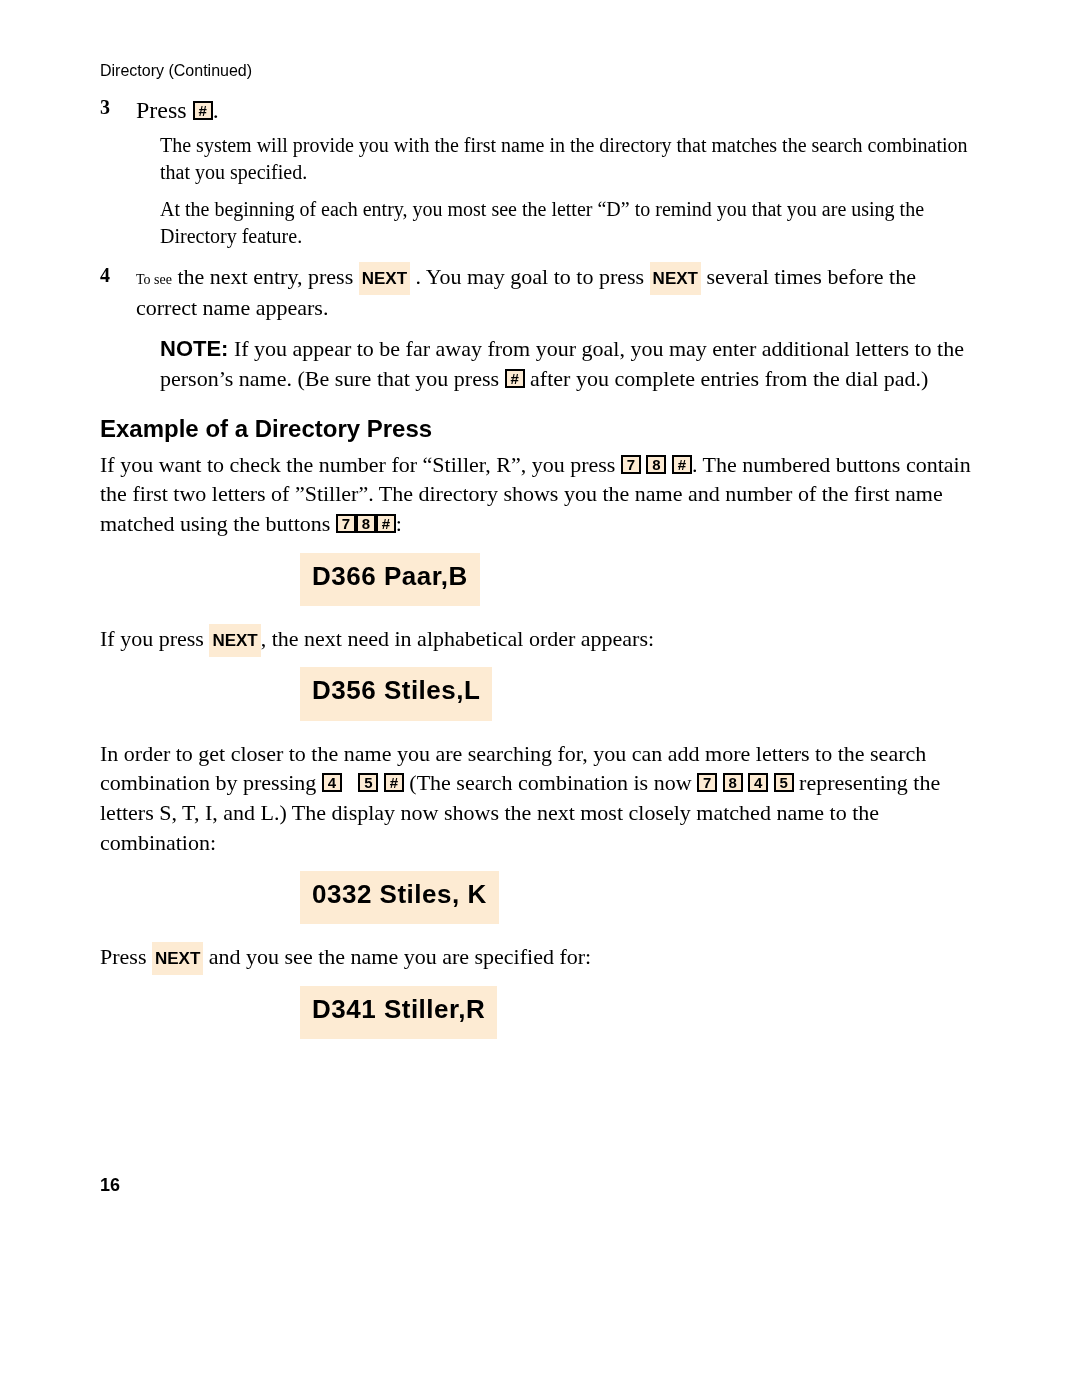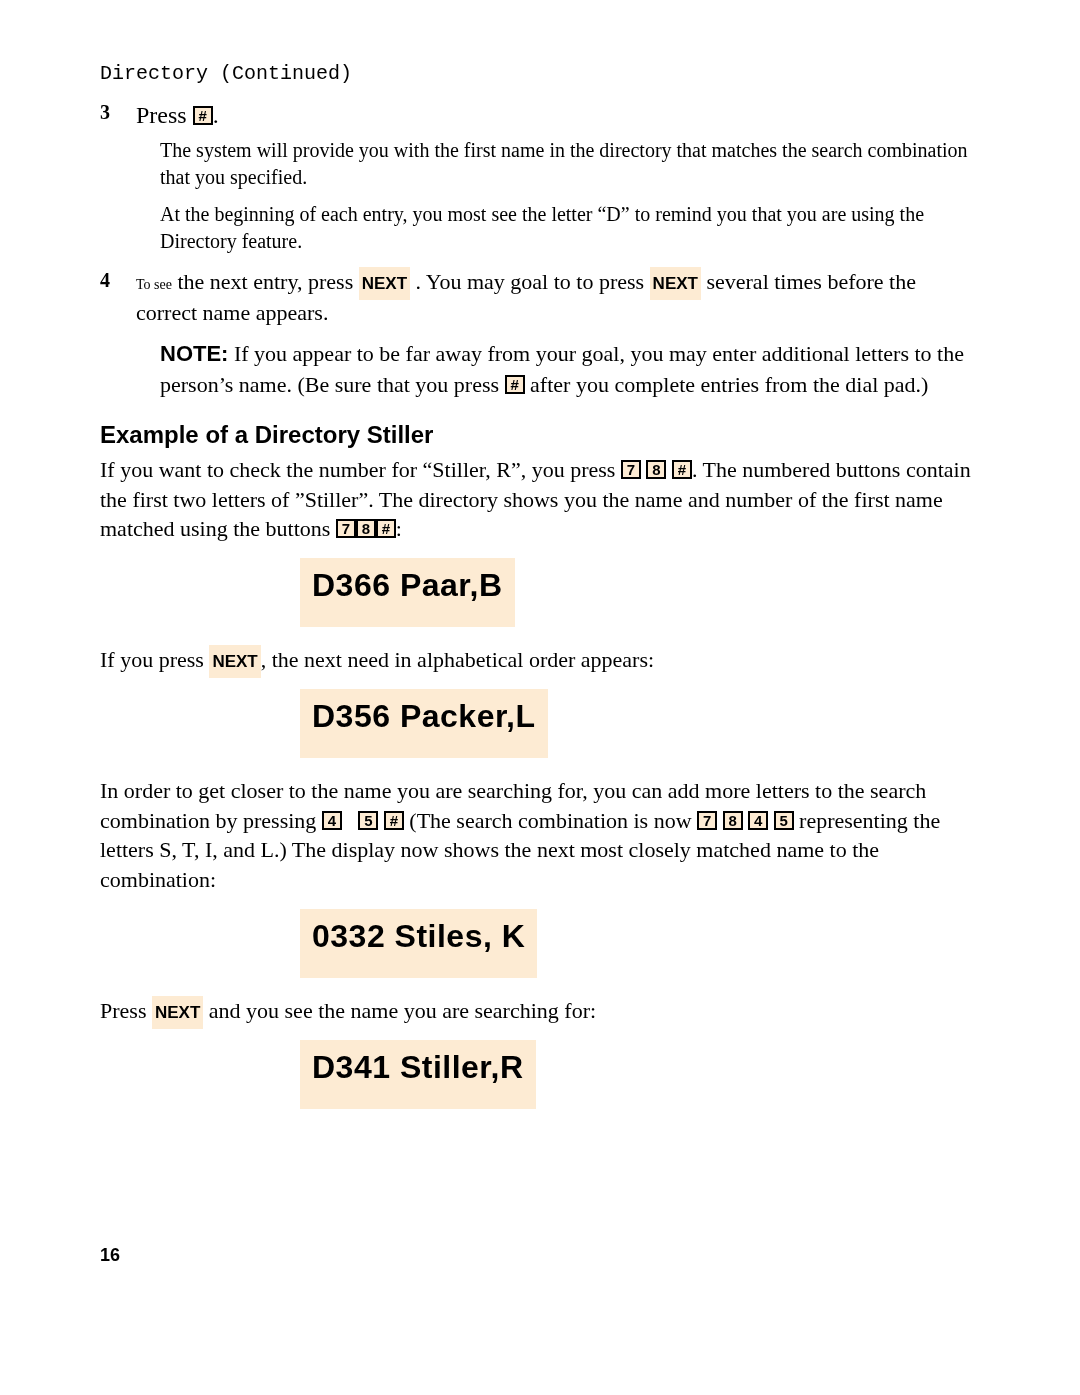--- a/index.html
+++ b/index.html
@@ -7,22 +7,22 @@
     padding: 60px 100px 80px 100px;
     font-family: "Book Antiqua", Palatino, Georgia, serif;
     font-size: 20px;
     line-height: 1.35;
     color: #000;
     width: 1080px;
     box-sizing: border-box;
     background: #fff;
   }
   .header {
-    font-family: Liberation Mono, monospace;
-    font-size: 20px;
+    font-family: Liberation Sans, sans-serif;
+    font-size: 16px;
   }
   .step {
     display: flex;
     margin-top: 12px;
   }
   .step-num {
     font-weight: bold;
     width: 36px;
     flex-shrink: 0;
     font-size: 20px;
@@ -78,22 +78,22 @@
   }
   .para {
     font-size: 22px;
     line-height: 1.35;
     margin-top: 4px;
   }
   .display-box {
     background: #fdebd3;
     font-family: "Arial Black","Helvetica", Arial, sans-serif;
     font-weight: 900;
-    font-size: 32px;
-    padding: 6px 12px 20px 12px;
+    font-size: 26px;
+    padding: 6px 12px 12px 12px;
     display: inline-block;
     margin: 14px 0 14px 200px;
     letter-spacing: 0.5px;
   }
   .page-num {
     font-family: Helvetica, Arial, sans-serif;
     font-weight: bold;
     font-size: 18px;
     margin-top: 120px;
   }
@@ -125,51 +125,51 @@
   <div class="step-num">4</div>
   <div class="step-body body-text">
     <span style="font-size:14px">To see</span><span> the next entry, press </span><span class="small-caps">NEXT</span><span> . You may goal to to press </span><span class="small-caps">NEXT</span><span> several times before the correct name appears.</span>
   </div>
 </div>
 
 <div class="indent-block">
   <span class="note-label">NOTE:</span><span> If you appear to be far away from your goal, you may enter additional letters to the person’s name. (Be sure that you press </span><span class="key">#</span><span> after you complete entries from the dial pad.)</span>
 </div>
 
-<div class="section-heading">Example of a Directory Stiller</div>
+<div class="section-heading">Example of a Directory Press</div>
 
 <div class="para">
   <span>If you want to check the number for “Stiller, R”, you press </span><span class="key">7</span>
   <span class="key">8</span>
   <span class="key">#</span><span>.  The numbered buttons contain the first two letters of ”Stiller”.   The directory shows you the name and number of the first name matched using the buttons  </span><span class="key">7</span><span class="key">8</span><span class="key">#</span><span>:</span>
 </div>
 
 <div class="display-box">D366  Paar,B</div>
 
 <div class="para">
   <span>If you press </span><span class="small-caps">NEXT</span><span>, the next need in alphabetical order appears:</span>
 </div>
 
-<div class="display-box">D356 Packer,L</div>
+<div class="display-box">D356 Stiles,L</div>
 
 <div class="para">
   <span>In order to get closer to the name you are searching for, you can add more letters to the search combination by pressing   </span>
   <span class="key">4</span>&nbsp;&nbsp;
   <span class="key">5</span>
   <span class="key">#</span><span> (The search combination is now </span>
   <span class="key">7</span>
   <span class="key">8</span>
   <span class="key">4</span>
   <span class="key">5</span><span> representing the letters S, T, I, and L.) The display now shows the next most closely matched name to the combination:</span>
 </div>
 
 <div class="display-box">0332  Stiles,  K</div>
 
 <div class="para">
-  <span>Press </span><span class="small-caps">NEXT</span><span> and you see the name you are searching for:</span>
+  <span>Press </span><span class="small-caps">NEXT</span><span> and you see the name you are specified for:</span>
 </div>
 
 <div class="display-box">D341  Stiller,R</div>
 
 <div class="page-num">16</div>
 
 
 
 
 </body></html>

